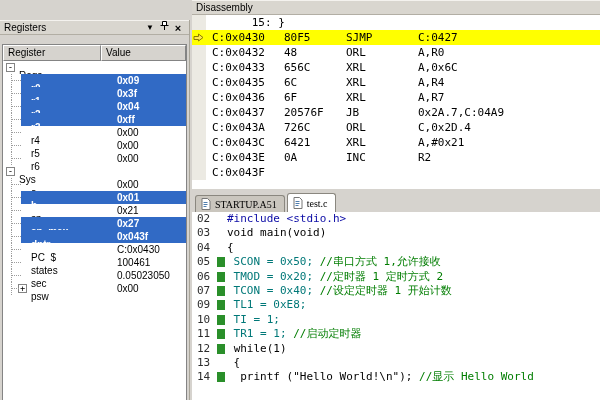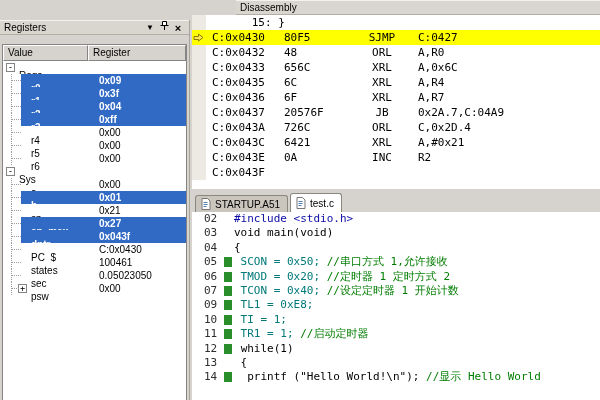--- a/index.html
+++ b/index.html
@@ -24,57 +24,57 @@
     border-bottom:1px solid #848484;padding:1px 4px;line-height:12px;white-space:nowrap;overflow:hidden;}
   .hcell.name{width:98px;flex:0 0 98px;}
   .hcell.value{flex:1;}
   .reg-rows{position:absolute;left:0;right:0;top:16px;bottom:0;background:#fff;overflow:hidden;}
   .reg-row{position:relative;height:13px;font-size:10px;line-height:13px;color:#000;}
   .reg-row.hl{background:linear-gradient(to right,#ffffff 18px,#316ac5 18px);font-weight:bold;}
   .reg-row.hl .reg-name,.reg-row.hl .reg-value{color:#fff;}
   .reg-name{position:absolute;top:8px;white-space:pre;}
   .reg-row.group .reg-name{left:16px;}
   .reg-row.child .reg-name{left:28px;}
-  .reg-value{position:absolute;left:96px;top:0;white-space:pre;}
+  .reg-value{position:absolute;left:114px;top:0;white-space:pre;}
   .reg-row.child::before{content:"";position:absolute;left:8px;top:0;height:13px;border-left:1px dotted #9c9c9c;}
   .reg-row.child::after{content:"";position:absolute;left:9px;top:6px;width:9px;border-top:1px dotted #9c9c9c;}
   .expander{position:absolute;top:2px;width:9px;height:9px;background:#fff;border:1px solid #848484;
     font-size:9px;line-height:7px;text-align:center;font-family:"DejaVu Sans Mono",monospace;}
   .reg-row.group .expander{left:3px;}
   .reg-row.child .expander{left:15px;}
 
   
-  .disasm-pane{position:absolute;left:192px;top:0;right:0;height:242px;background:#d6d3ce;padding-left:44px;}
+  .disasm-pane{position:absolute;left:192px;top:0;right:0;height:242px;background:#d6d3ce;}
   .disasm-body{position:absolute;left:0;right:0;top:15px;bottom:0;background:#fff;overflow:hidden;
     font-family:"DejaVu Sans Mono","Liberation Mono",monospace;font-size:11px;color:#000;}
   .dis-line{position:relative;display:flex;height:15px;line-height:15px;white-space:pre;}
   .dis-line.cur{background:#ffff00;}
   .dis-margin{flex:0 0 14px;position:relative;background:#eceae3;}
   .dis-line.cur .dis-margin{background:transparent;}
   .arrow-wrap{position:absolute;left:1px;top:2px;}
   .c-addr{flex:0 0 78px;padding-left:6px;overflow:hidden;}
   .c-bytes{flex:0 0 62px;overflow:hidden;}
-  .c-mn{flex:0 0 72px;overflow:hidden;text-align:center;}
+  .c-mn{flex:0 0 72px;overflow:hidden;}
   .c-ops{flex:1;overflow:hidden;}
   .c-src{padding-left:6px;}
 
   
   .vsplit{position:absolute;left:190px;top:0;width:2px;height:400px;background:#d6d3ce;}
   .hsplit{position:absolute;left:192px;top:189px;right:0;height:3px;background:#d6d3ce;}
 
   
   .editor-pane{position:absolute;left:192px;top:192px;right:0;bottom:0;background:#d6d3ce;}
-  .tabbar{position:absolute;left:0;right:0;top:0;height:20px;display:flex;align-items:flex-end;padding-left:3px;}
+  .tabbar{position:absolute;left:0;right:0;top:0;height:20px;display:flex;align-items:flex-end;padding-left:3px;font-family:Liberation Serif, serif;}
   .tab{height:17px;display:flex;align-items:center;gap:4px;padding:0 7px 0 5px;font-size:10px;color:#000;
     background:#cac6be;border:1px solid #8a877f;border-bottom:none;border-radius:3px 3px 0 0;margin-right:2px;white-space:nowrap;}
   .tab.active{background:#fff;height:19px;position:relative;z-index:2;}
   .tabicon{display:inline-flex;}
   .code-body{position:absolute;left:0;right:0;top:20px;bottom:0;background:#fff;overflow:hidden;
     font-family:"DejaVu Sans Mono","Liberation Mono",monospace;font-size:11px;color:#000;}
-  .code-line{display:flex;height:14.4px;line-height:14.4px;white-space:pre;padding-left:7px;}
+  .code-line{display:flex;height:14.4px;line-height:14.4px;white-space:pre;}
   .ln{flex:0 0 24px;padding-left:5px;color:#2d2d2d;}
   .mcol{flex:0 0 11px;position:relative;}
   .mark{position:absolute;left:1px;top:2px;width:8px;height:10px;background:#2a8f2a;}
   .code-text{flex:1;overflow:hidden;}
   .seg.include{color:#0b0ba6;}
   .seg.sfr{color:#007878;}
   .seg.kw{color:#000;font-weight:normal;}
   .seg.plain{color:#000;}
   .seg.comment{color:#007d00;}
 </style>
@@ -95,22 +95,22 @@
               <path d="M.5 4.5h8" stroke="#000"></path>
               <path d="M4.5 4.5v4.5" stroke="#000"></path>
             </svg></span>
         </span>
       <span class="tbtn">
           <span class="close-glyph">×</span>
         </span>
     </div>
     <div class="reg-area">
       <div class="reg-header">
+        <span class="hcell name">Register</span>
         <span class="hcell value">Value</span>
-        <span class="hcell name">Register</span>
       </div>
       <div class="reg-rows">
           <div class="reg-row group">
             <span class="expander">-</span>
             <span class="reg-name">Regs</span>
           </div>
           <div class="reg-row child hl">
             <span class="reg-name">r0</span>
             <span class="reg-value">0x09</span>
           </div>

